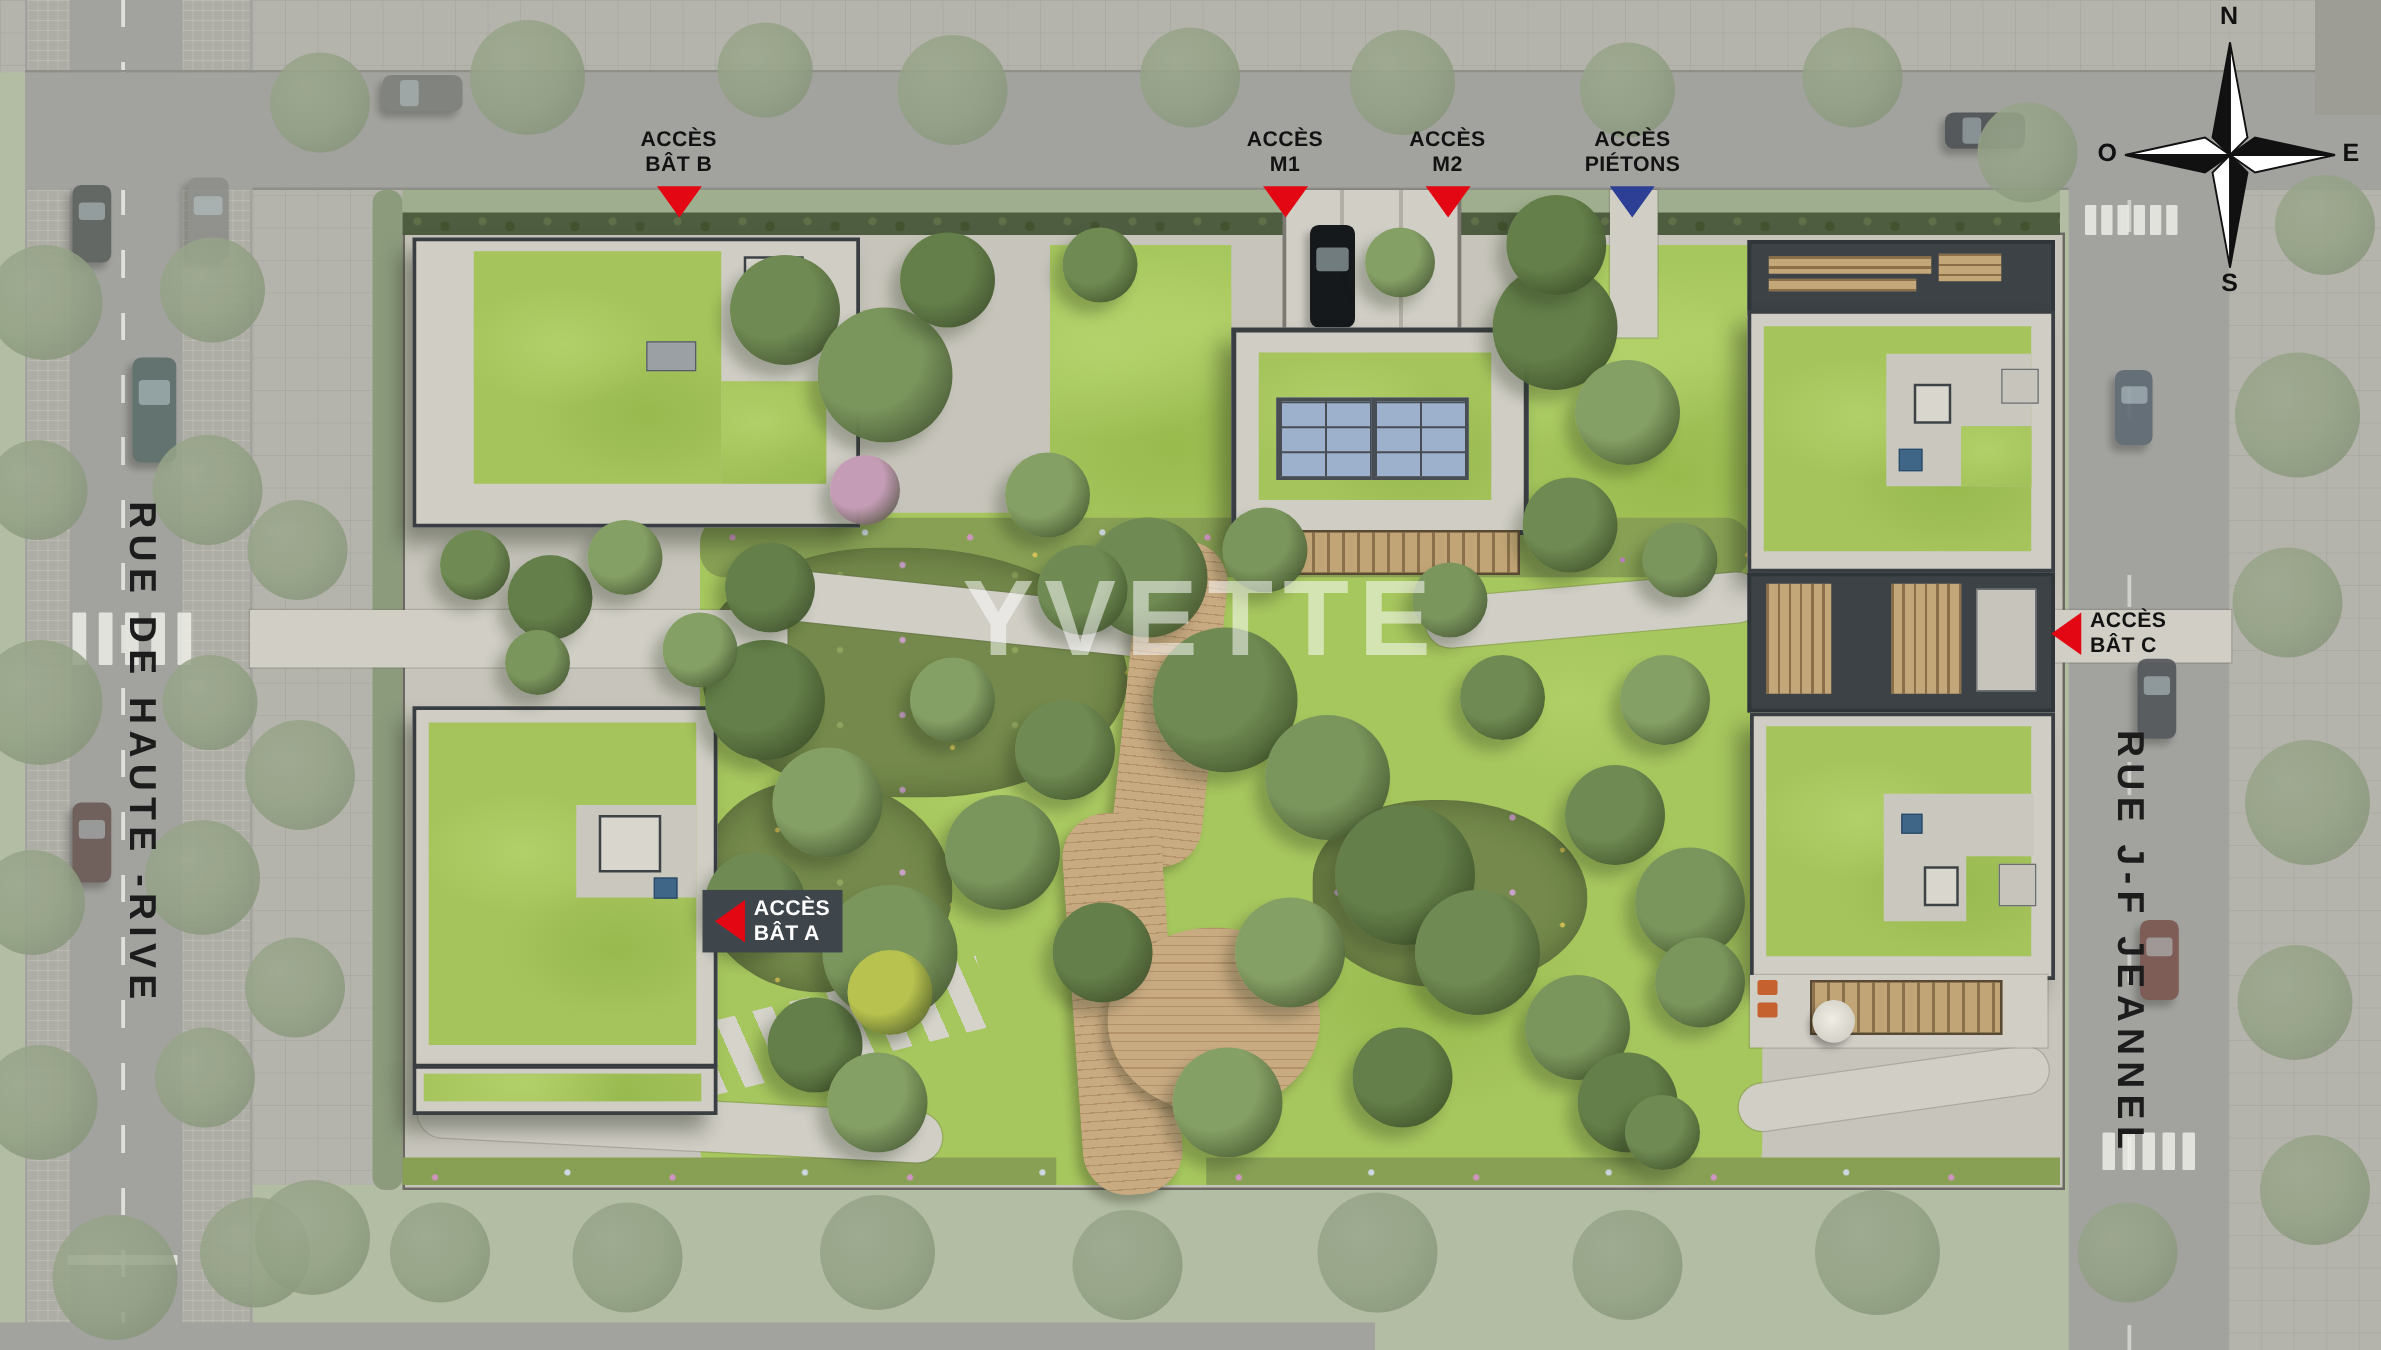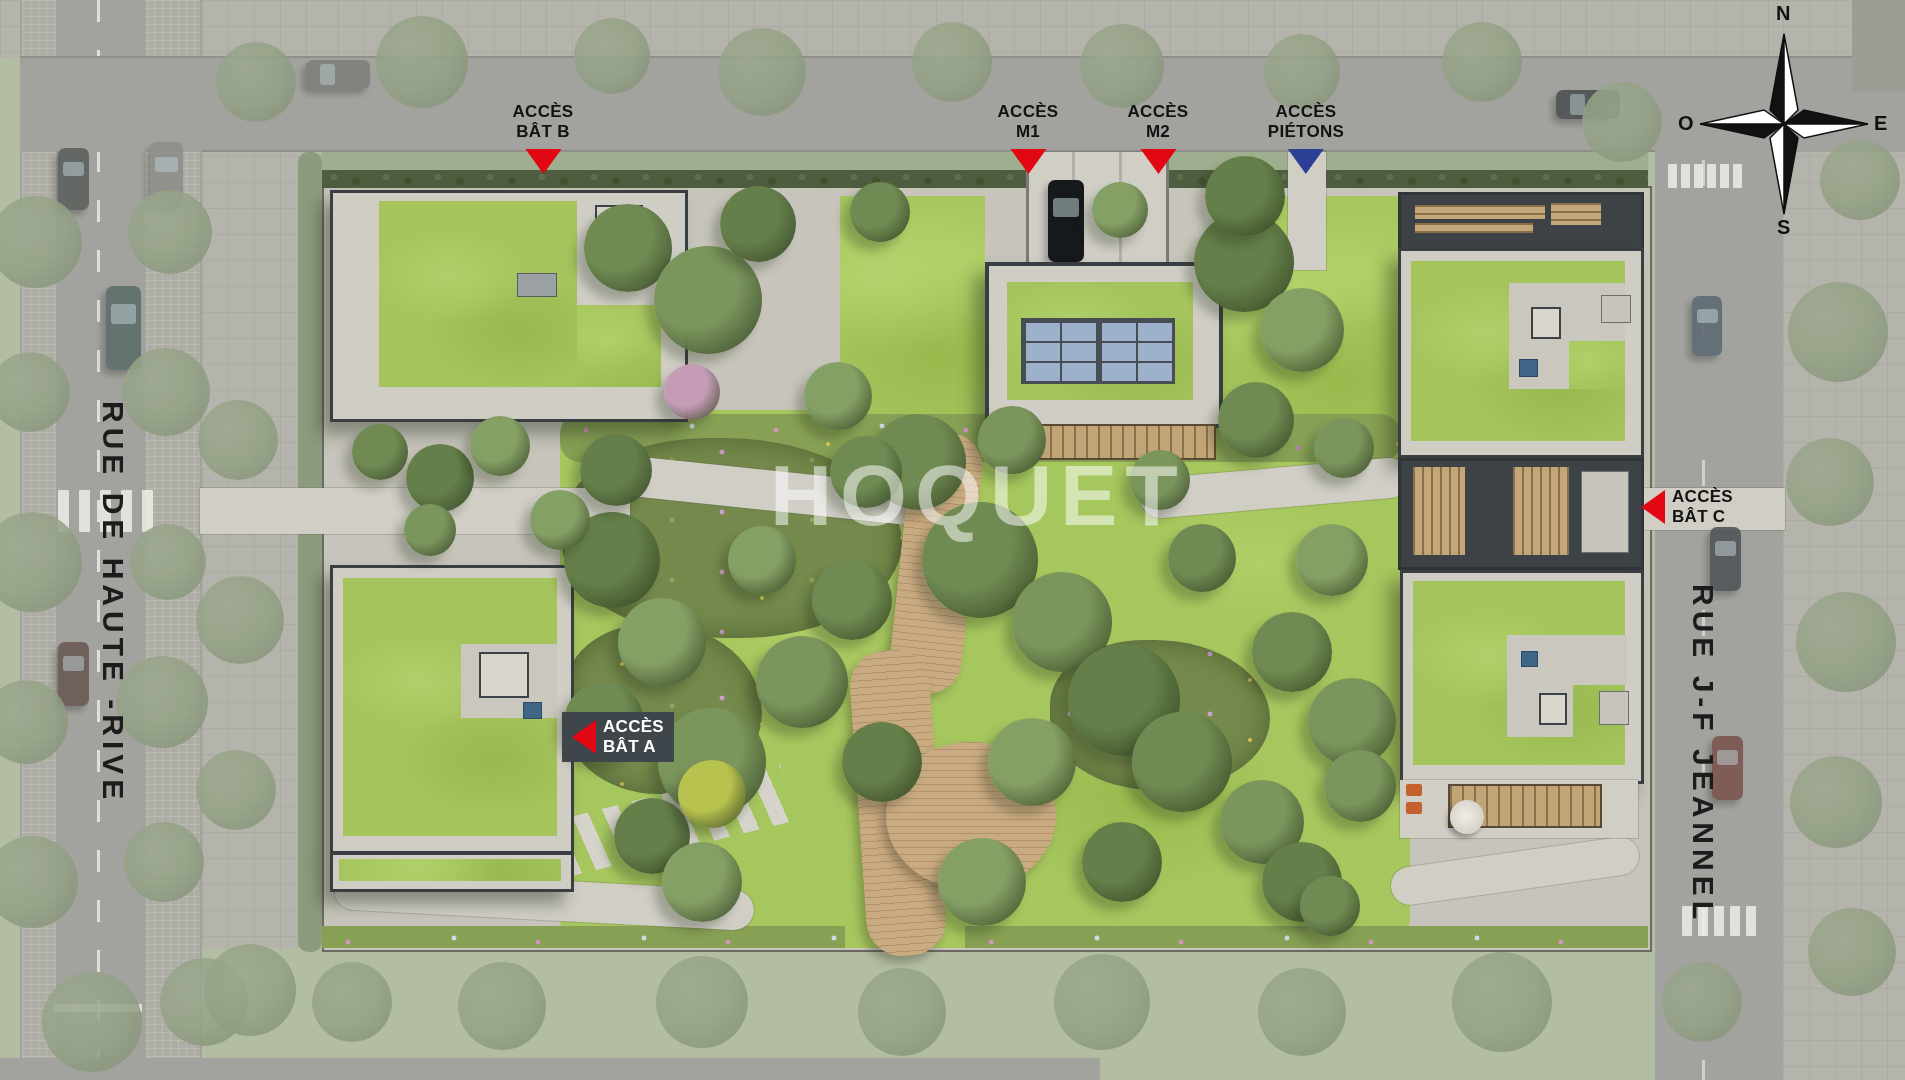--- a/index.html
+++ b/index.html
@@ -393,21 +393,21 @@
           <div>ACCÈS</div>
           <div>BÂT C</div>
         </div>
       </div>
     </div>
 
   <div class="street side" style="left:-57px;top:554px;width:340px;transform:rotate(90deg);">RUE DE HAUTE -RIVE</div>
   <div class="street side" style="left:1563px;top:707px;width:280px;transform:rotate(90deg);">RUE J-F JEANNEL</div>
 
   <div class="watermark">
-    <div>HOQUET</div>
+    <div>YVETTE</div>
   </div>
 
   <svg class="compass" width="190" height="212" viewBox="0 0 190 212">
     <g stroke="#111" stroke-width="1.5">
       <polygon points="92,22 78,98 92,112" fill="#111"></polygon>
       <polygon points="92,22 106,98 92,112" fill="#fff"></polygon>
       <polygon points="176,112 112,98 92,112" fill="#111"></polygon>
       <polygon points="176,112 112,126 92,112" fill="#fff"></polygon>
       <polygon points="92,202 106,126 92,112" fill="#111"></polygon>
       <polygon points="92,202 78,126 92,112" fill="#fff"></polygon>

